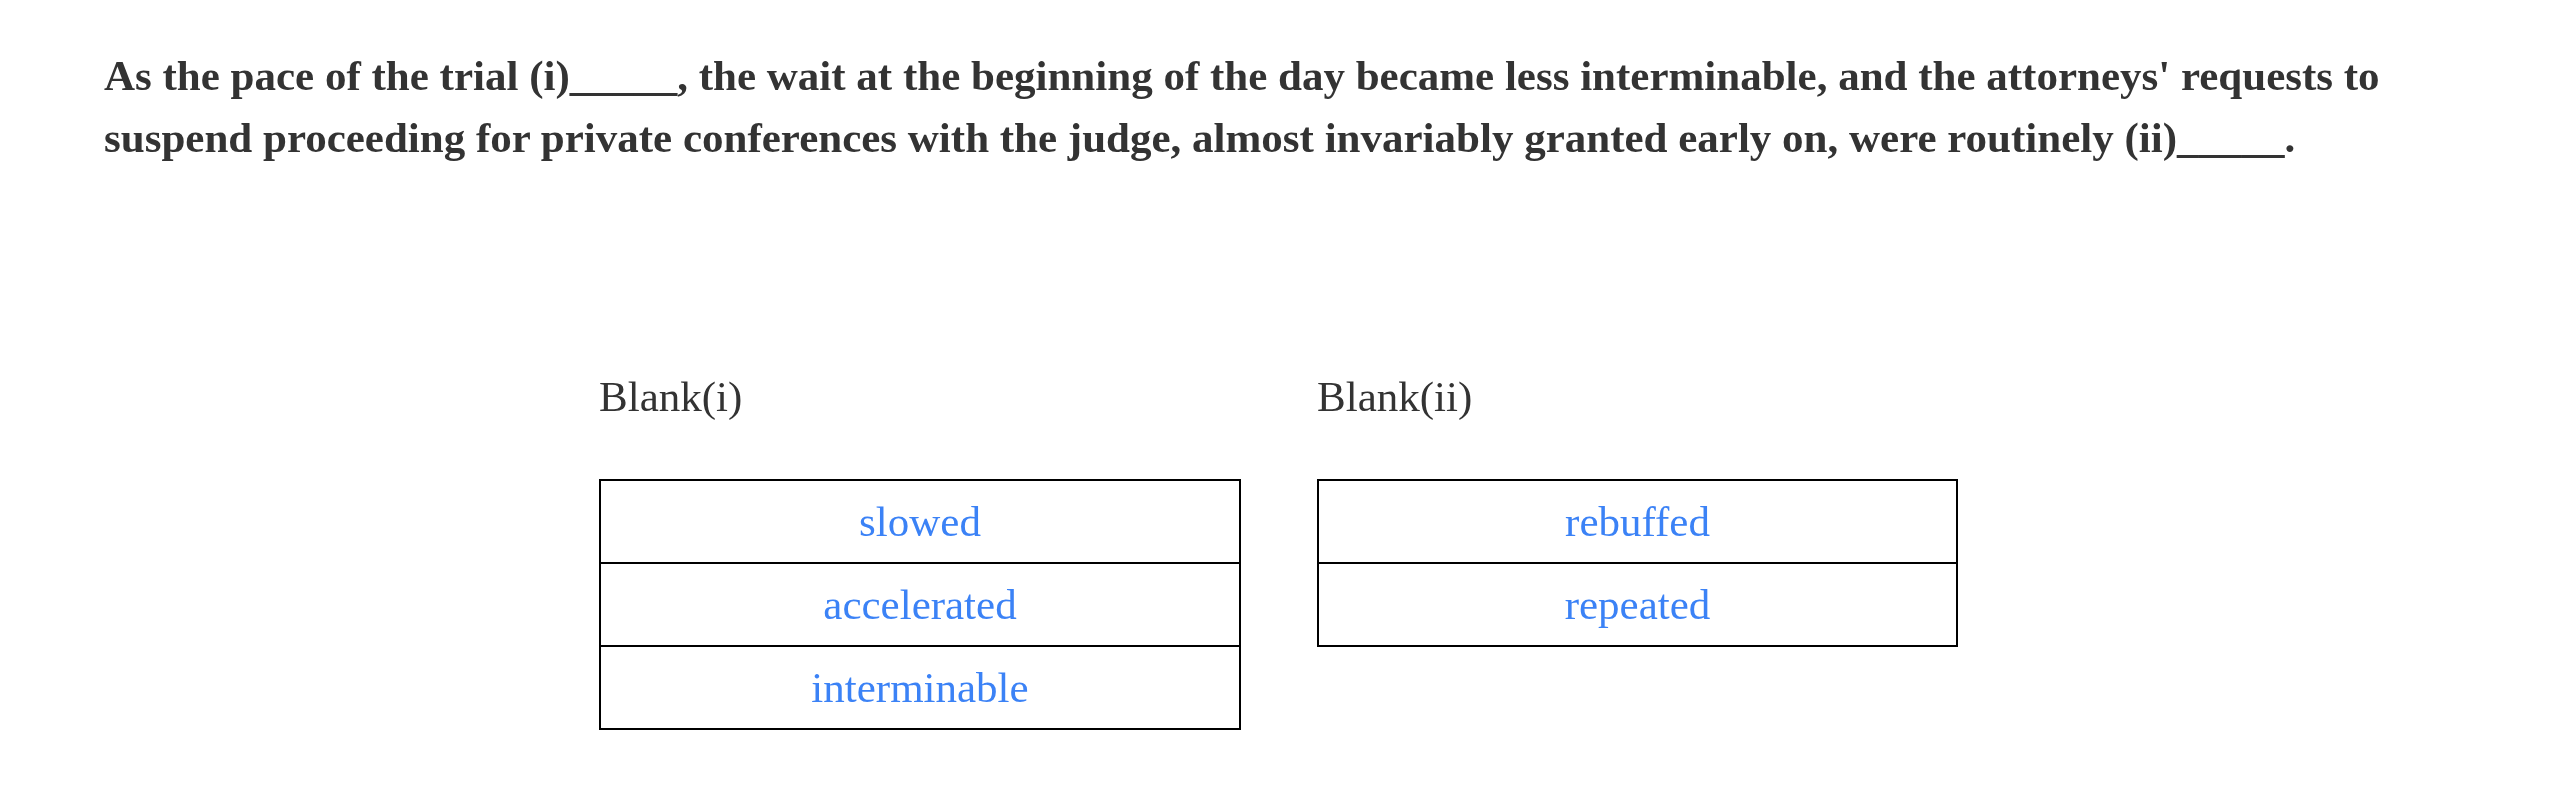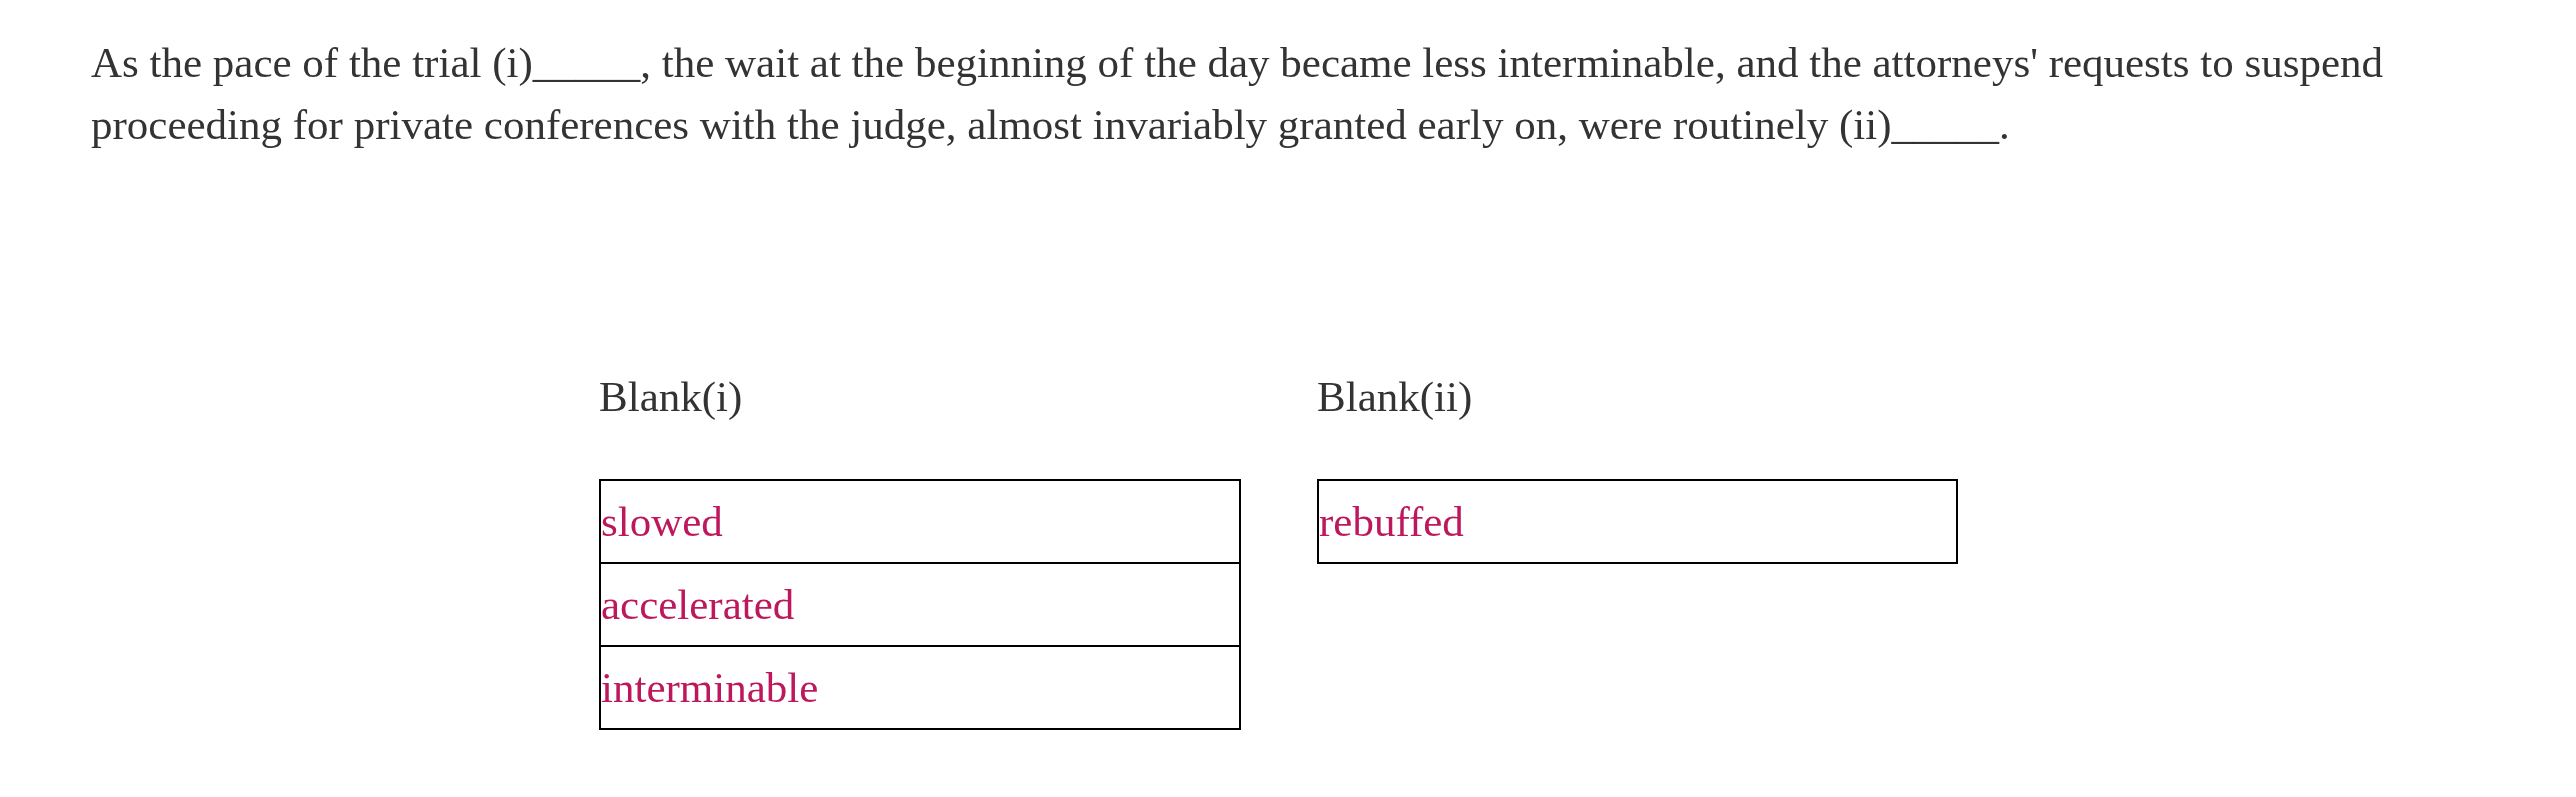--- a/index.html
+++ b/index.html
@@ -15,44 +15,46 @@
     font-family: "Liberation Serif", "DejaVu Serif", serif;
     color: #333333;
   }
   .question {
     position: absolute;
     left: 88px;
     top: 29px;
     width: 2368px;
     font-size: 43px;
     line-height: 62px;
-    margin: 3px;
+    margin: 16px;
+    font-weight: bold;
   }
   .blank-label {
     position: absolute;
     top: 366px;
     font-size: 43px;
     line-height: 62px;
     text-align: left;
     white-space: nowrap;
   }
   .choice-table {
     position: absolute;
     top: 479px;
     border-collapse: collapse;
     box-sizing: border-box;
   }
   .choice-table td {
     border: 2.1px solid #000000;
     height: 81px;
     padding: 0;
+    text-align: center;
     vertical-align: middle;
     font-size: 43px;
     line-height: 50px;
-    color: #be185d;
+    color: #3b82f6;
     cursor: pointer;
     margin-top: 13px;
   }
   #label-i { left: 599px; width: 642px; }
   #label-ii { left: 1317px; width: 641px; }
   #table-i { left: 599px; width: 642px; }
   #table-ii { left: 1317px; width: 641px; }
 </style>
 </head>
 <body>
@@ -73,15 +75,18 @@
     </tr>
   </tbody>
 </table>
 
 <div id="label-ii" class="blank-label">Blank(ii)</div>
 <table id="table-ii" class="choice-table">
   <tbody>
     <tr>
       <td>rebuffed</td>
     </tr>
+    <tr>
+      <td>repeated</td>
+    </tr>
   </tbody>
 </table>
 
 
 </body></html>

